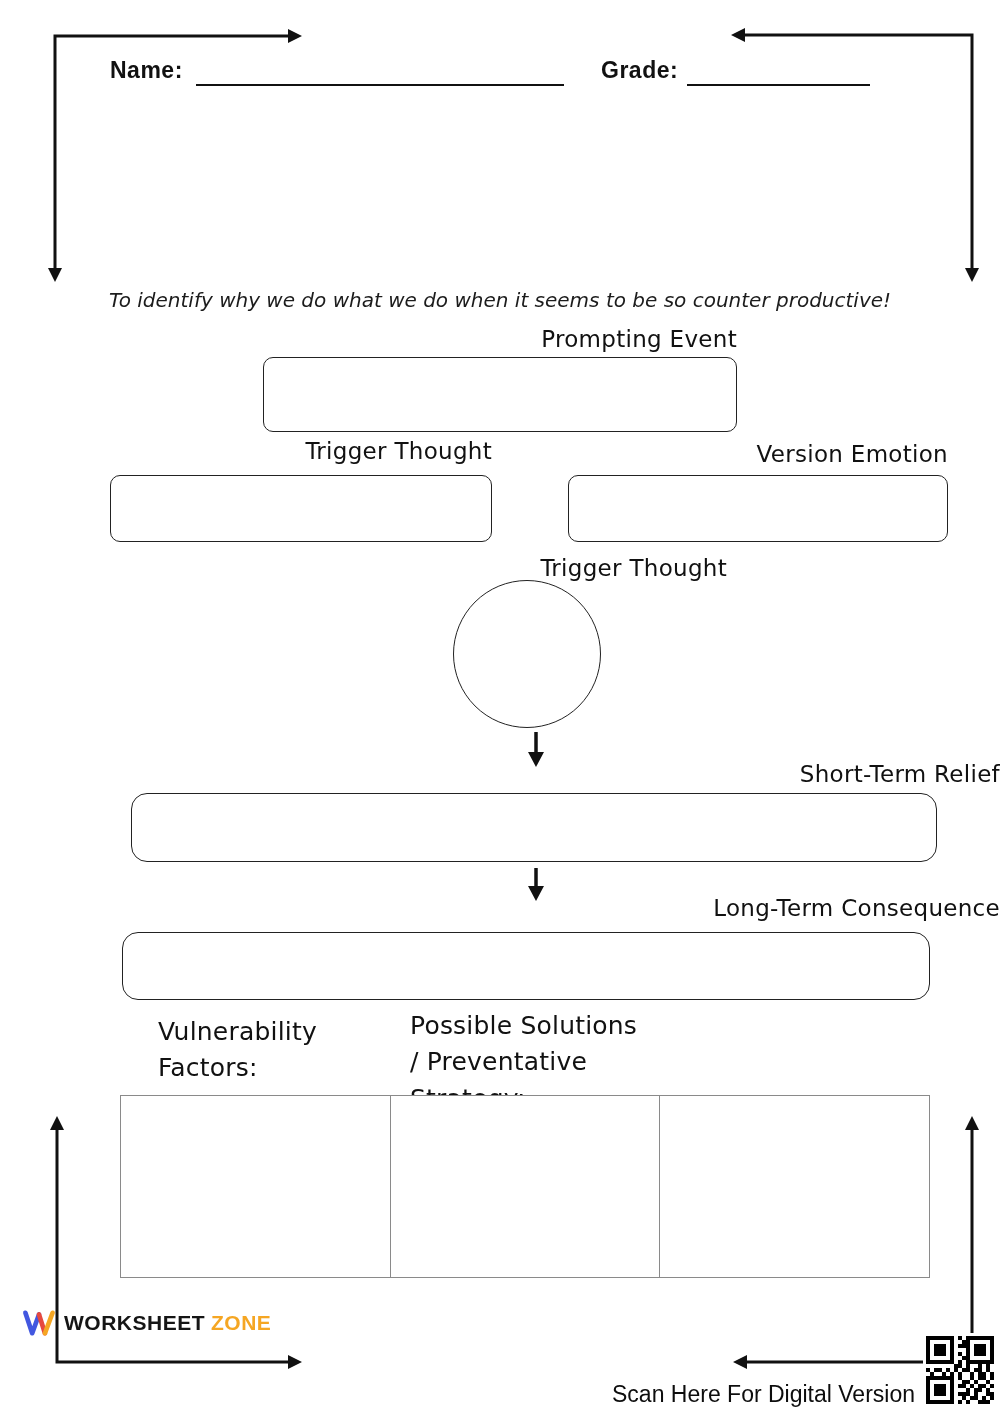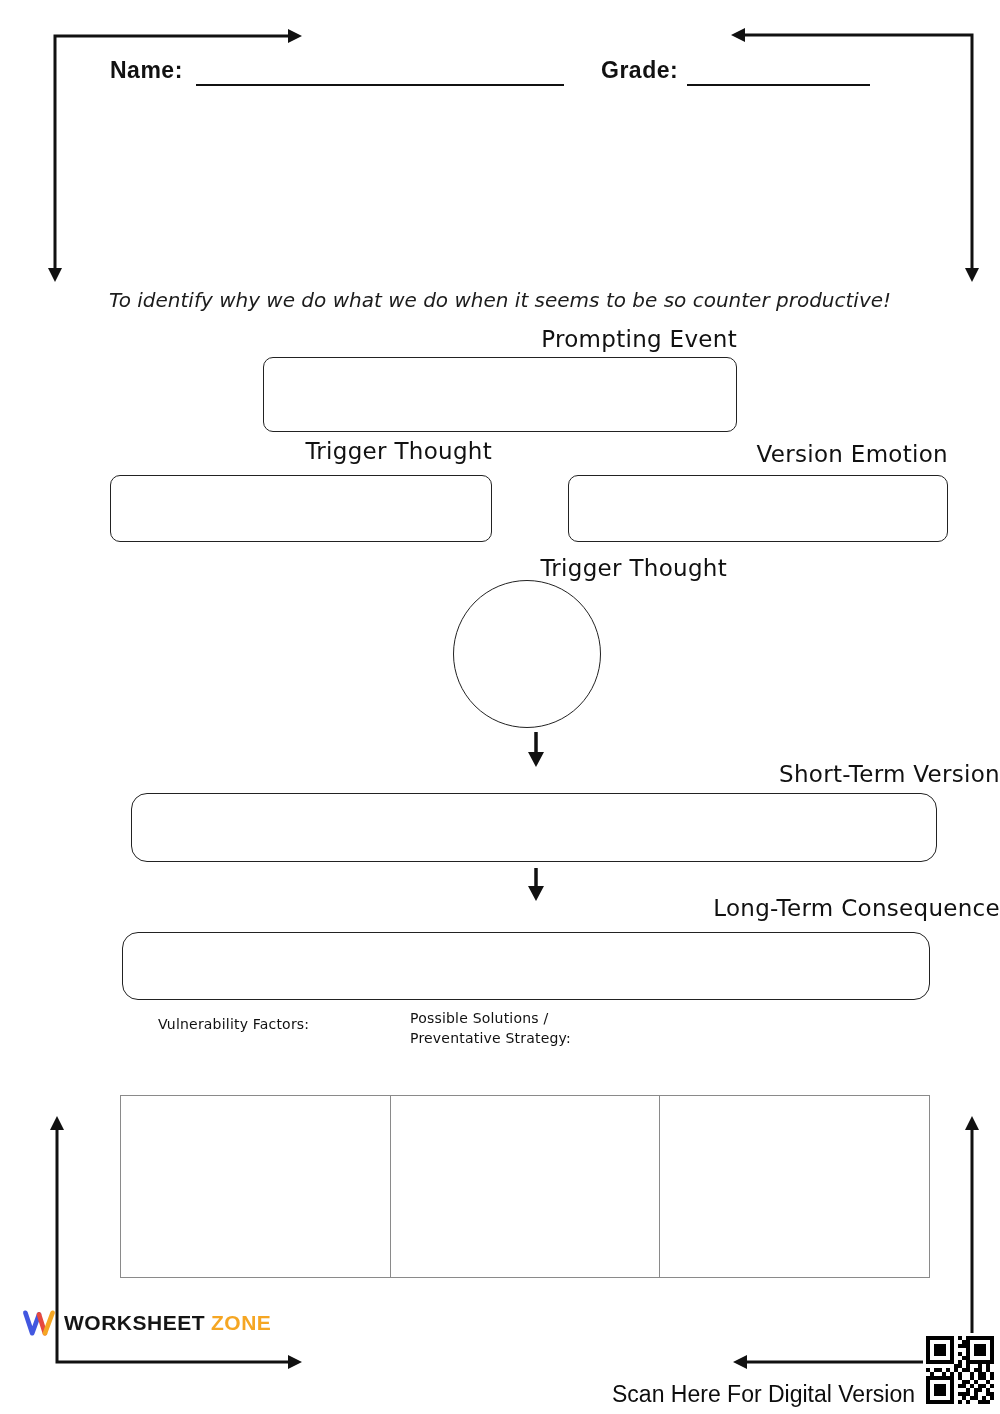--- a/index.html
+++ b/index.html
@@ -22,21 +22,21 @@
   .diagram-label { font-size: 23px; text-align: right; letter-spacing: 0.3px; }
 
   .fill-box { background: #fff; border: 1.6px solid #222; border-radius: 10px; }
   .fill-box.big-radius { border-radius: 16px; }
   .circle { background: #fff; border: 1.6px solid #222; border-radius: 50%; }
 
   
   .grid-table { display: flex; border: 1px solid #8a8a8a; background: #fff; }
   .grid-cell { flex: 1 1 0; border-right: 1px solid #8a8a8a; }
   .grid-cell:last-child { border-right: none; }
-  .col-header { font-size: 14px; line-height: 1.45; letter-spacing: 0.2px; }
+  .col-header { font-size: 25px; line-height: 1.45; letter-spacing: 0.2px; }
 
   
   .brand { display: flex; align-items: center; gap: 8px; }
   .brand-worksheet { font-weight: 800; font-size: 21px; color: #151515; letter-spacing: 0.5px; }
   .brand-zone { font-weight: 800; font-size: 21px; letter-spacing: 0.5px; }
   .scan-text { font-size: 23px; color: #0d0d0d; }
 
   .qr-wrap { background: #fff; padding: 3px; }
 </style>
 </head>
@@ -94,21 +94,21 @@
 
   <div class="abs hand diagram-label" style="left:110px; top:438px; width:382px;">Trigger Thought</div>
   <div class="abs fill-box" style="left:110px; top:475px; width:382px; height:67px;"></div>
 
   <div class="abs hand diagram-label" style="left:568px; top:441px; width:380px;">Version Emotion</div>
   <div class="abs fill-box" style="left:568px; top:475px; width:380px; height:67px;"></div>
 
   <div class="abs hand diagram-label" style="left:327px; top:555px; width:400px;">Trigger Thought</div>
   <div class="abs circle" style="left:453px; top:580px; width:148px; height:148px;"></div>
 
-  <div class="abs hand diagram-label" style="left:0; top:761px; width:1000px;">Short-Term Version</div>
+  <div class="abs hand diagram-label" style="left:0; top:761px; width:1000px;">Short-Term Relief</div>
   <div class="abs fill-box big-radius" style="left:131px; top:793px; width:806px; height:69px;"></div>
 
   <div class="abs hand diagram-label" style="left:0; top:895px; width:1000px;">Long-Term Consequence</div>
   <div class="abs fill-box big-radius" style="left:122px; top:932px; width:808px; height:68px;"></div>
 
   <div class="abs hand col-header" style="left:158px; top:1014px; width:232px;">Vulnerability Factors:</div>
   <div class="abs hand col-header" style="left:410px; top:1008px; width:232px;">Possible Solutions / Preventative Strategy:</div>
 
   <div class="abs grid-table" style="left:120px; top:1095px; width:810px; height:183px;">
     <div class="grid-cell"></div>

